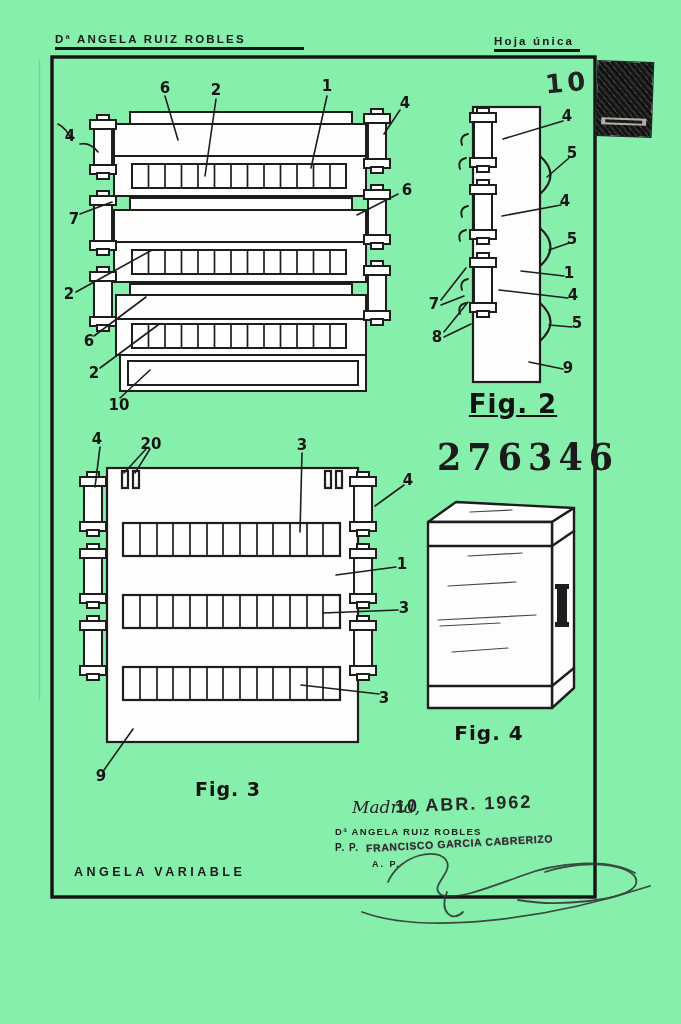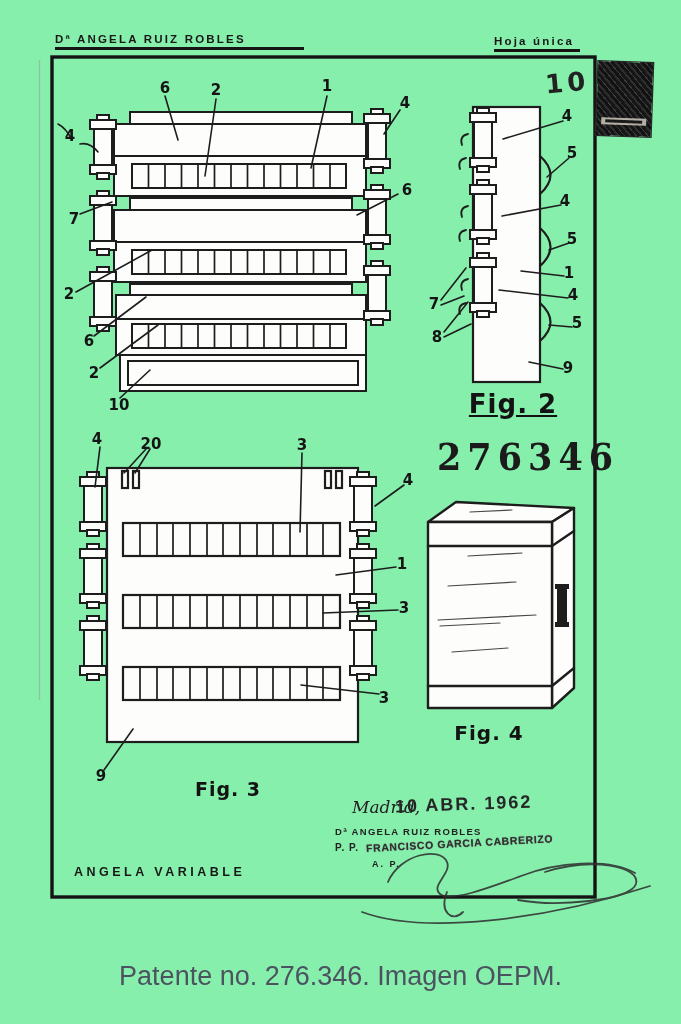--- a/index.html
+++ b/index.html
@@ -235,14 +235,13 @@
   <span class="figcap cap4">Fig. 4</span>
 
   <span class="ft-place">Madrid,</span>
   <span class="ft-date">10 ABR. 1962</span>
   <span class="ft-author">Dª ANGELA RUIZ ROBLES</span>
   <span class="ft-pp">P. P.</span>
   <span class="ft-agent">FRANCISCO GARCIA CABRERIZO</span>
   <span class="ft-initials">A. P.</span>
   <span class="ft-scale">ANGELA VARIABLE</span>
 
-  <div class="caption">Patente no. 276.346. Imagen OEPM.</div>
 </div>
 
 </body></html>

